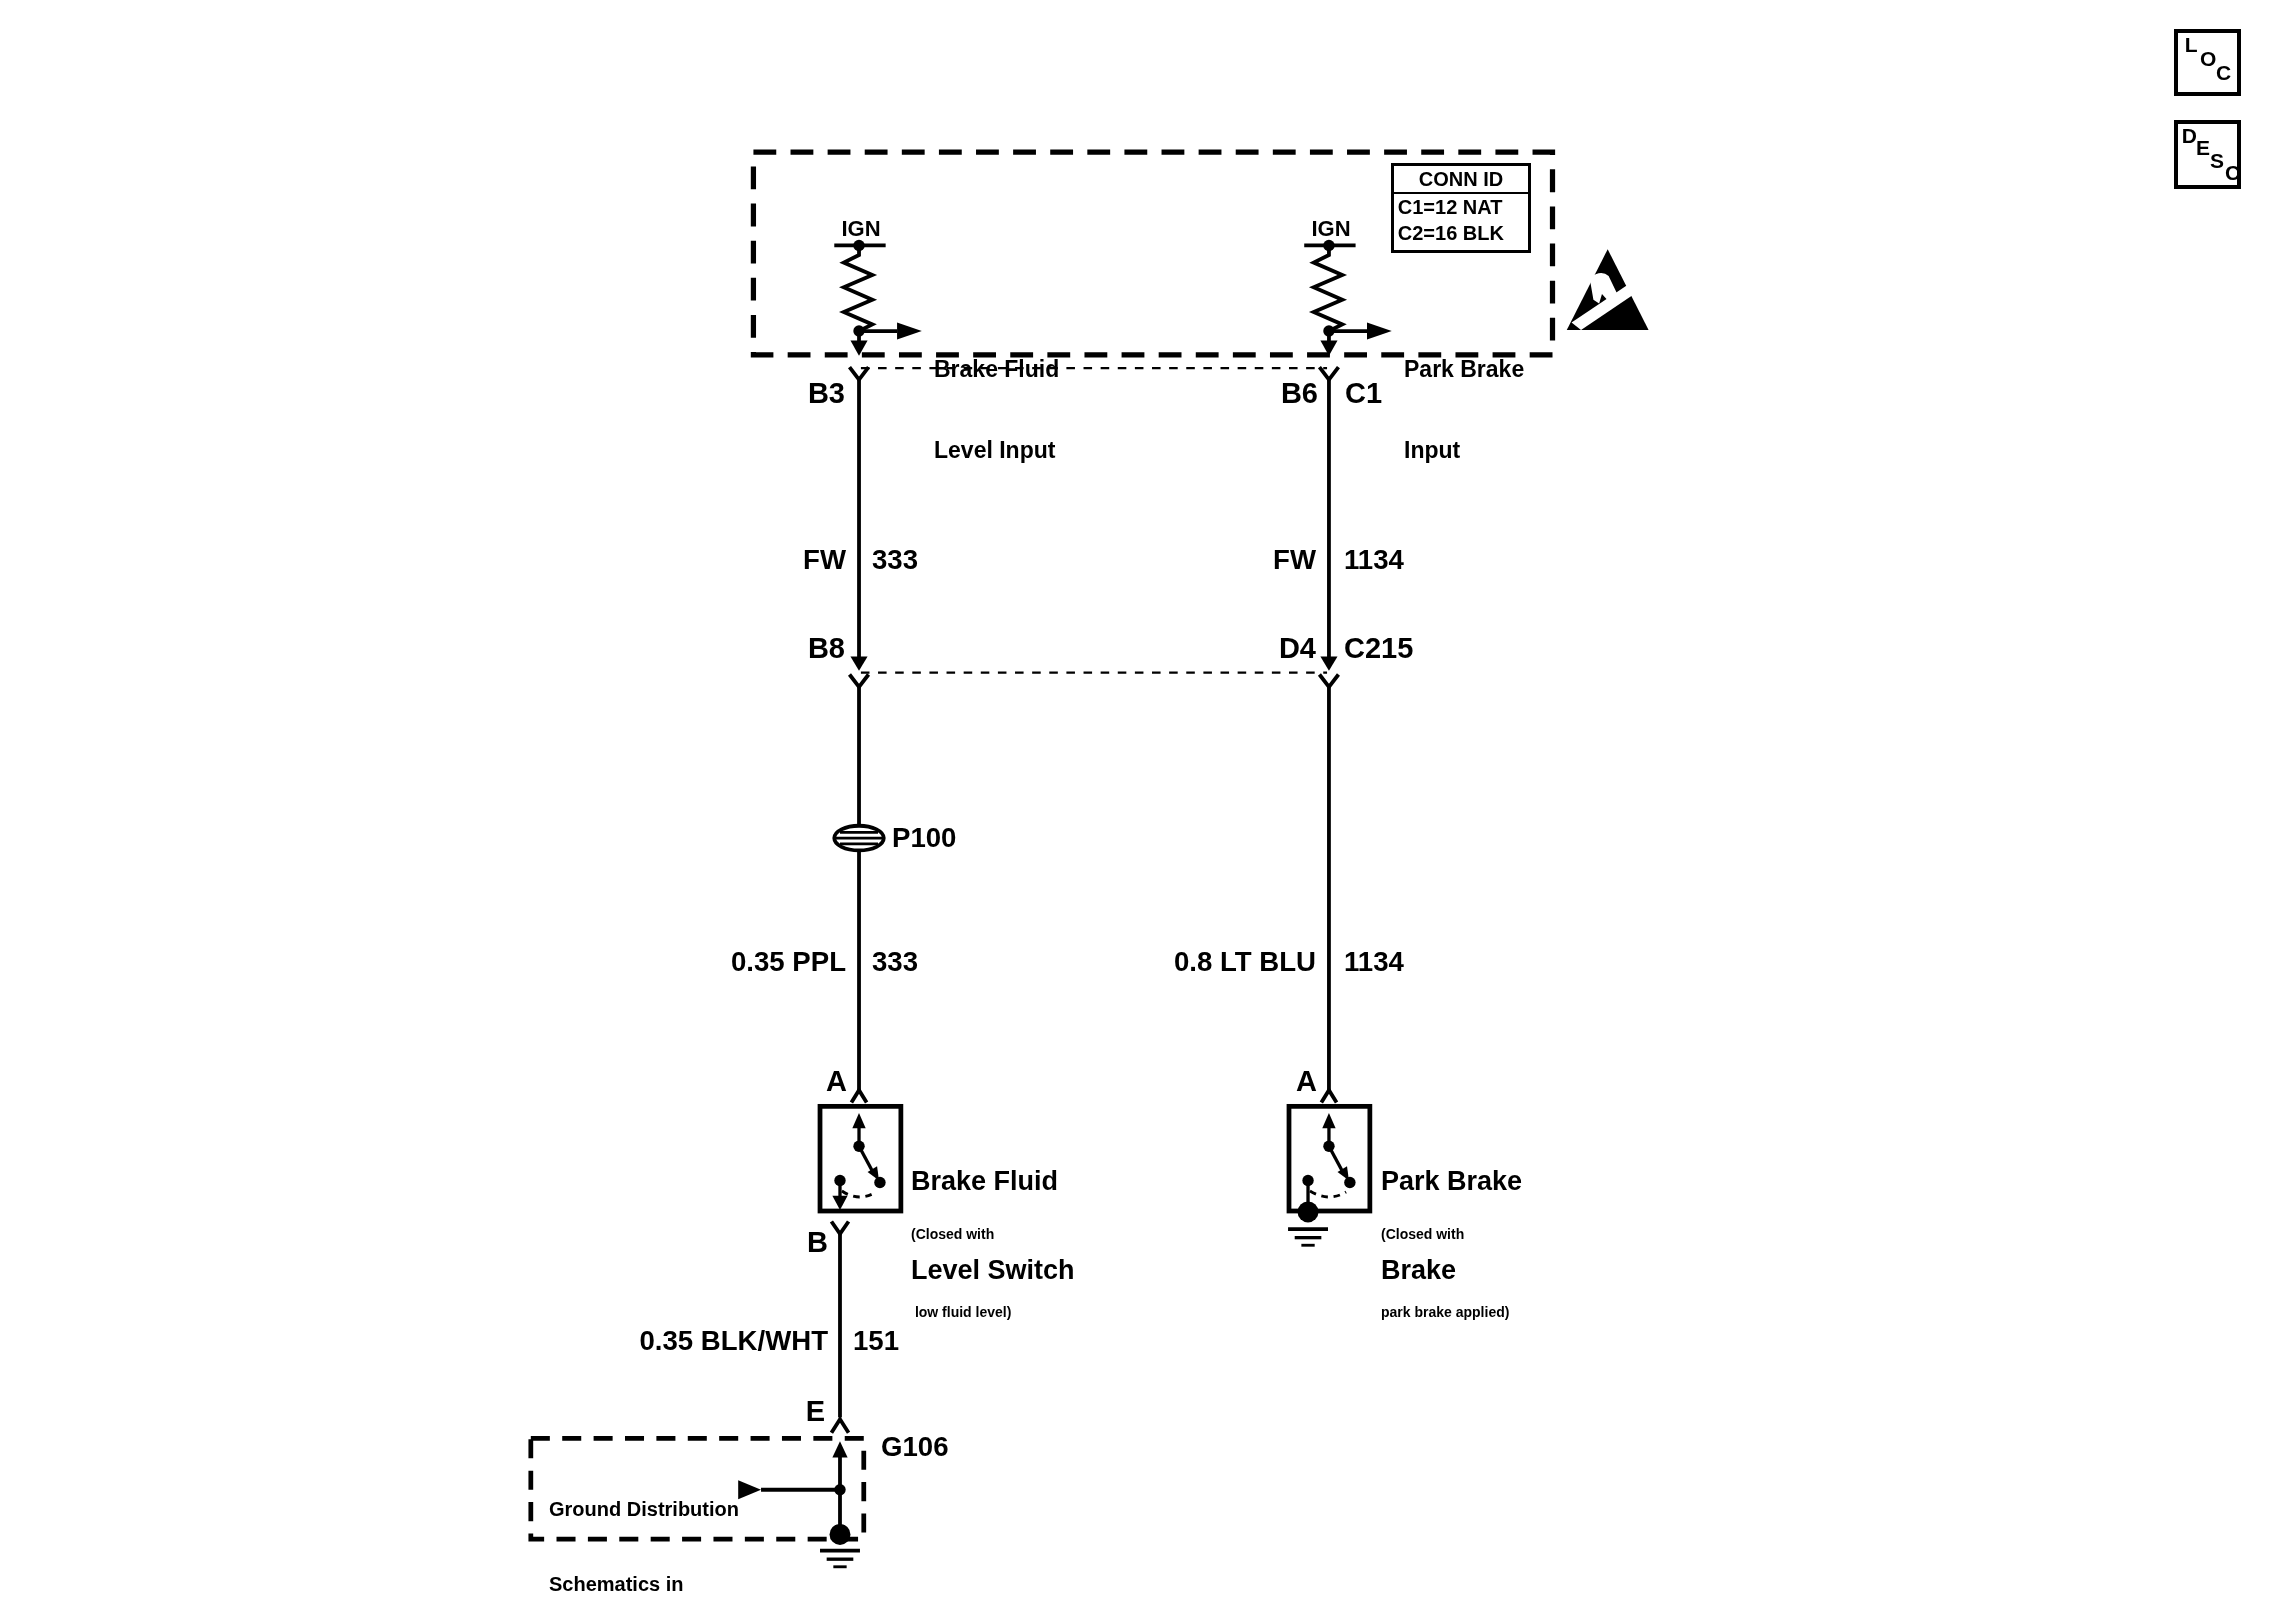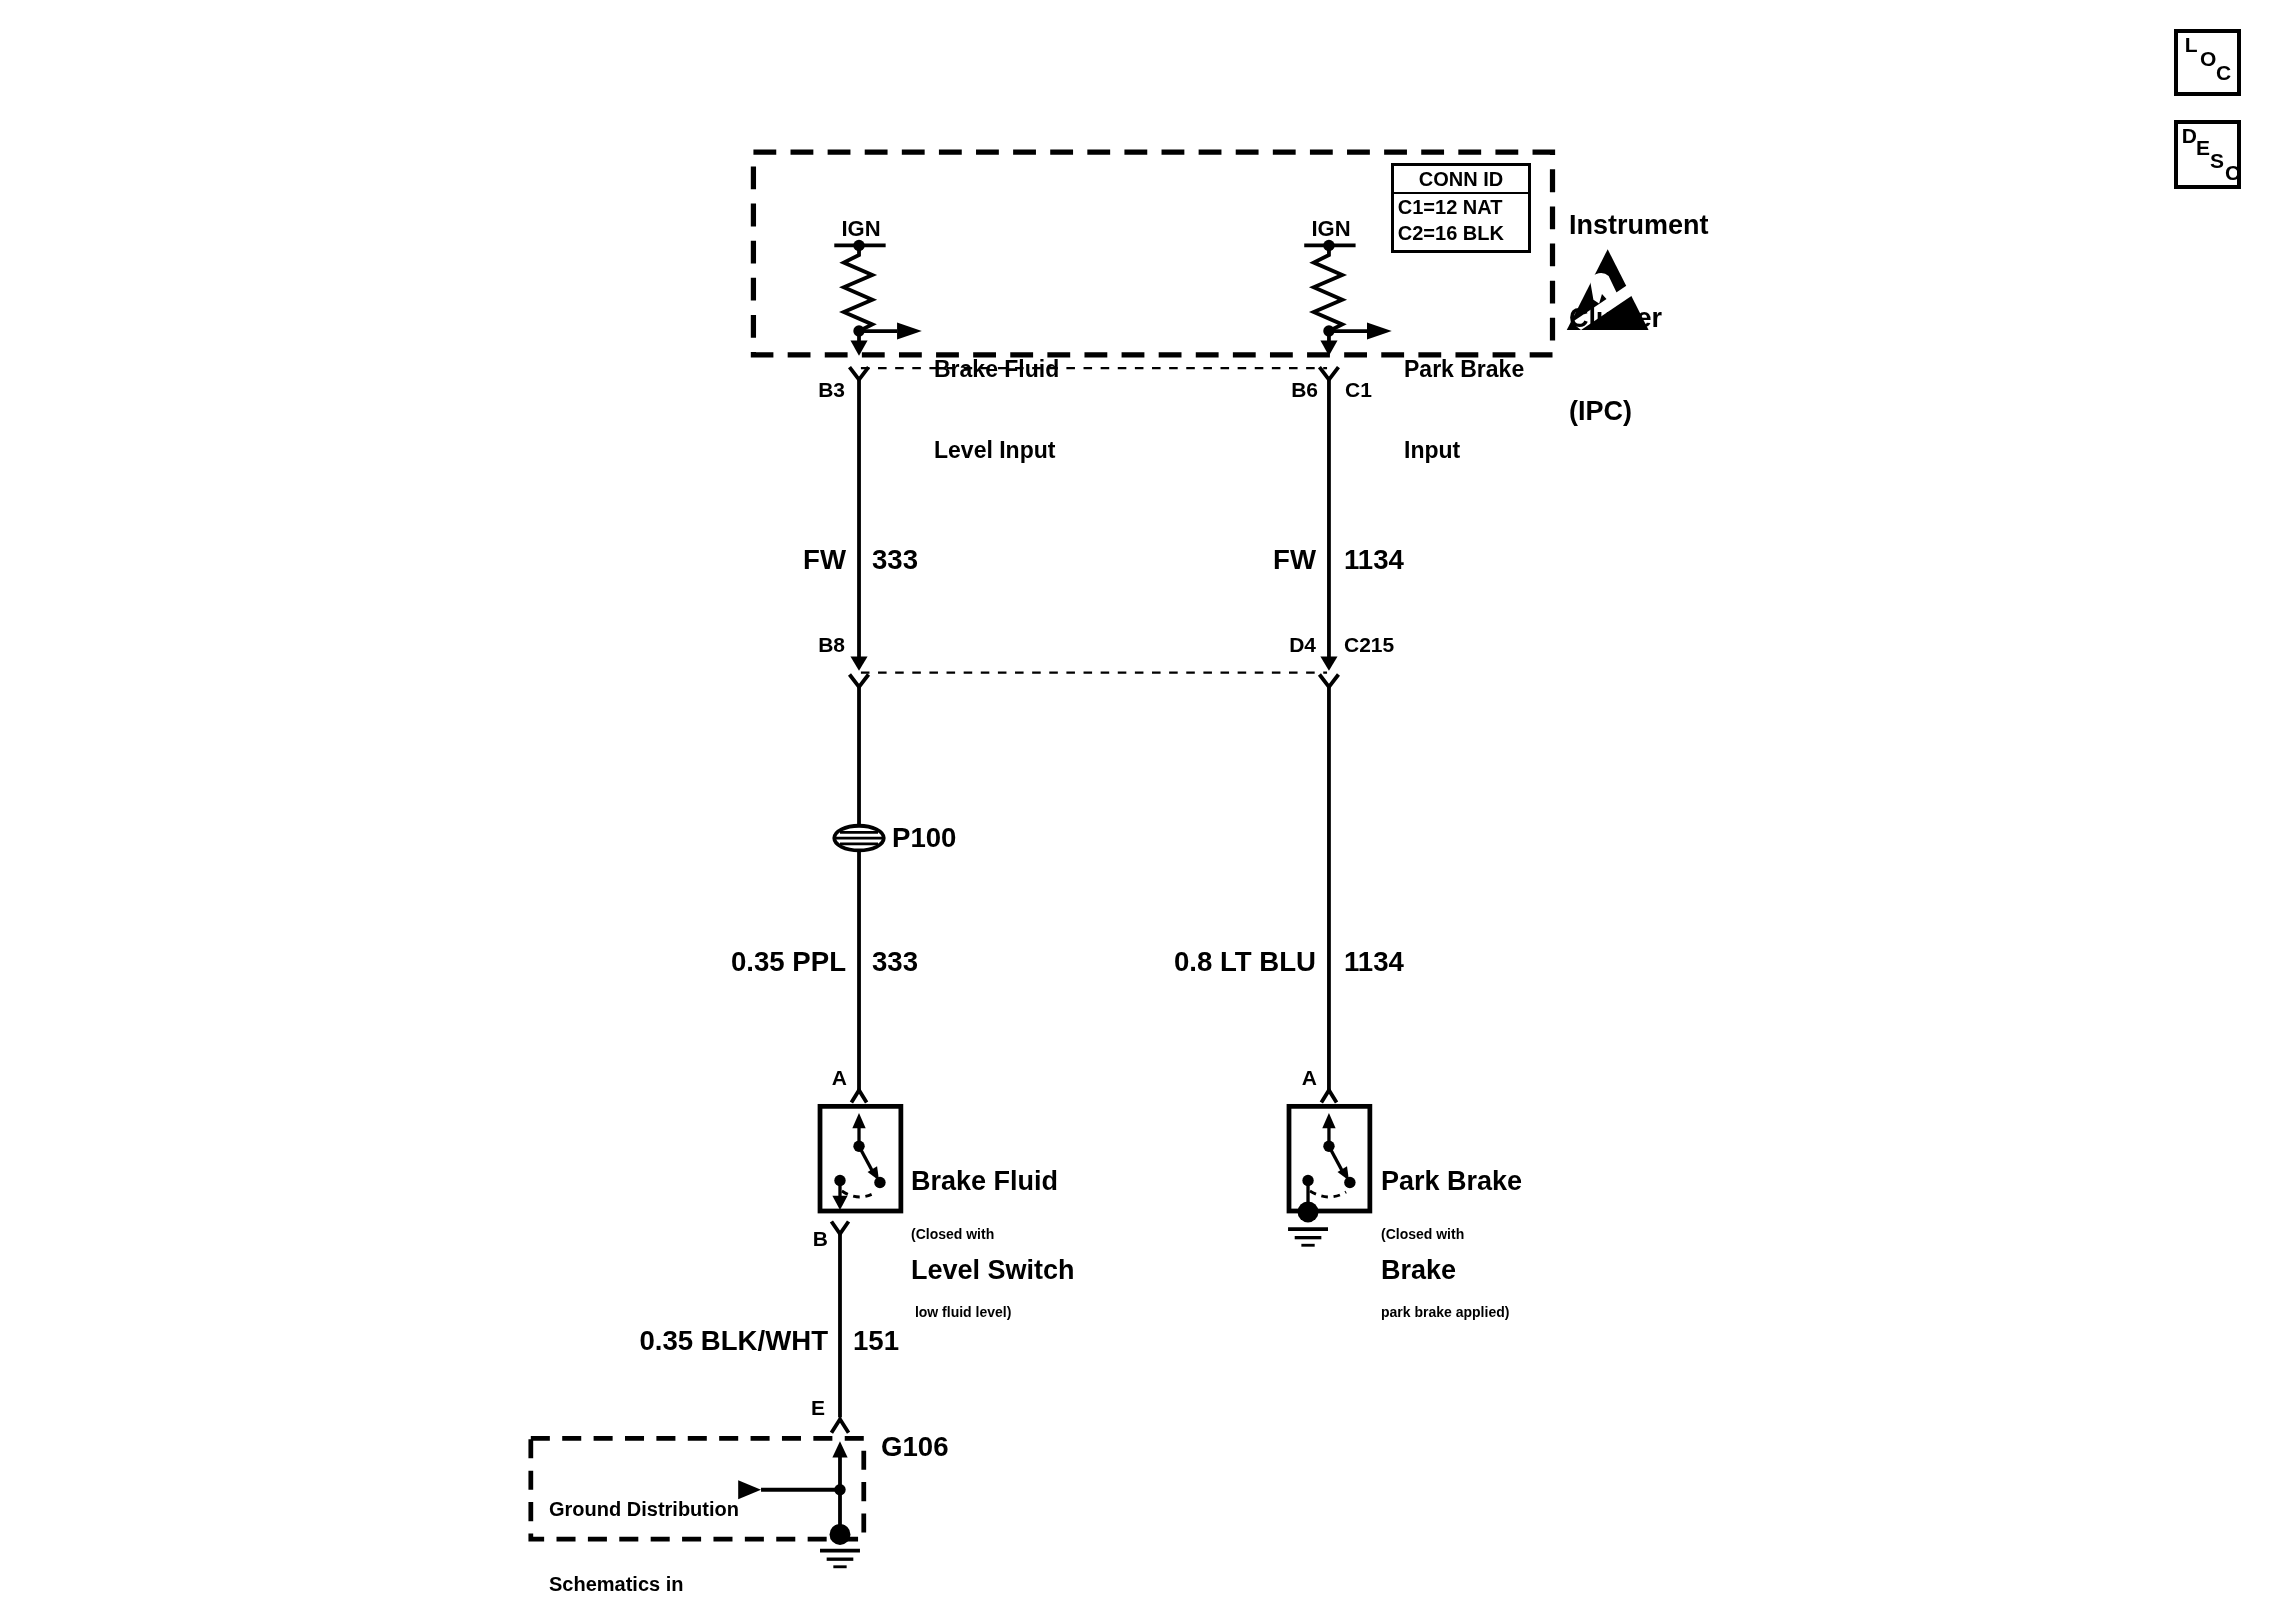--- a/index.html
+++ b/index.html
@@ -3,21 +3,21 @@
 <meta charset="utf-8">
 <style>
   html,body{margin:0;padding:0;background:#fff;}
   .stage{position:relative;width:2285px;height:1602px;background:#fff;overflow:hidden;
          font-family:"Liberation Sans",sans-serif;color:#000;}
   svg.art{position:absolute;left:0;top:0;}
   .lbl{position:absolute;font-weight:bold;white-space:pre;line-height:1;}
   .blk{position:absolute;font-weight:bold;white-space:pre;}
   .ra{transform:translateX(-100%);}
   .ca{transform:translateX(-50%);}
-  .f30{font-size:21px;} .f29{font-size:27.6px;} .f28{font-size:27px;}
+  .f30{font-size:29px;} .f29{font-size:27.6px;} .f28{font-size:27px;}
   .f24{font-size:23px;} .f23{font-size:22px;} .f22{font-size:14px;} .f21{font-size:20px;}
   .lh28{line-height:27px;} .lh33{line-height:31px;} .lh31{line-height:29.5px;}
   .lh27{line-height:26px;} .lh26{line-height:25px;}
   .connid{position:absolute;left:1391px;top:163px;width:134px;height:84px;
           border:3.8px solid #000;background:#fff;}
   .connid .hdr{font-size:20px;font-weight:bold;text-align:center;
                border-bottom:2.9px solid #000;padding:1.9px 1.9px 1px 1.9px;}
   .connid .row{font-size:20px;font-weight:bold;padding:1px 0 0 3.8px;line-height:25px;}
   .cornerbox{position:absolute;width:59px;border:4.8px solid #000;background:#fff;}
   .cornerbox span{position:absolute;font-weight:bold;font-size:21px;line-height:1;}
@@ -149,25 +149,20 @@
   <div class="blk f24 lh28" style="left:934px;top:302px;">
     <div>Brake Fluid</div>
     <div>Level Input</div>
   </div>
 
   <div class="blk f24 lh28" style="left:1404px;top:302px;">
     <div>Park Brake</div>
     <div>Input</div>
   </div>
 
-  <div class="blk f28 lh33" style="left:1569px;top:148px;">
-    <div>Instrument</div>
-    <div>Cluster</div>
-    <div>(IPC)</div>
-  </div>
 
   <div class="connid">
     <div class="hdr">CONN ID</div>
     <div class="row">C1=12 NAT</div>
     <div class="row">C2=16 BLK</div>
   </div>
 
   <span class="lbl ra f30" style="left:845px;top:379px;">B3</span>
   <span class="lbl ra f30" style="left:1318px;top:379px;">B6</span>
   <span class="lbl f30" style="left:1345px;top:379px;">C1</span>

